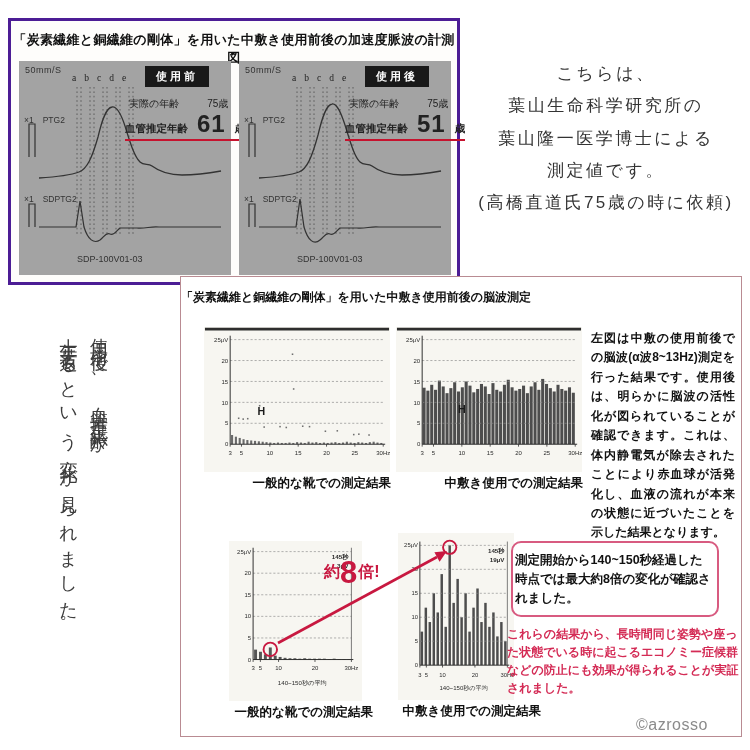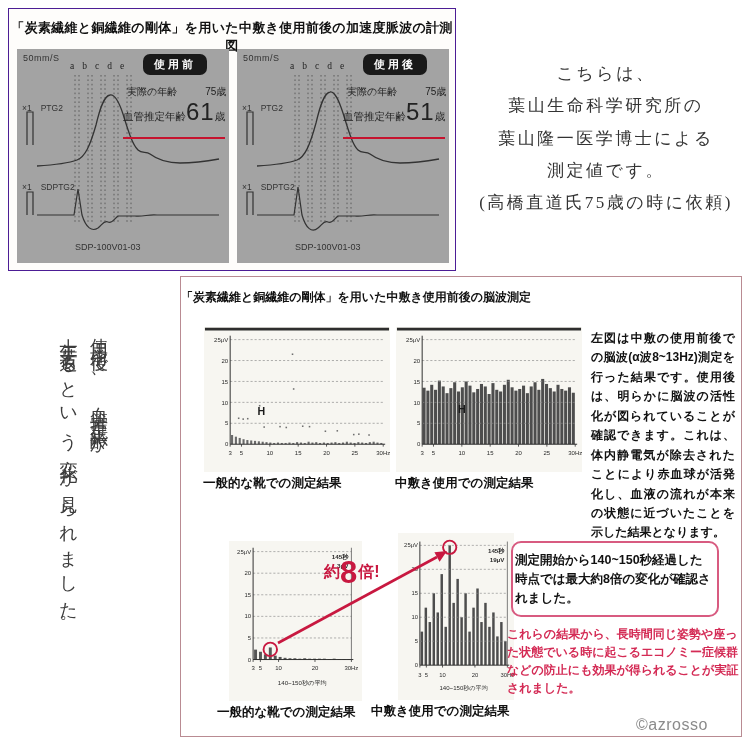--- a/index.html
+++ b/index.html
@@ -1,50 +1,50 @@
 <!DOCTYPE html>
 <html><head>
 <meta charset="utf-8">
 <style>
   html,body{margin:0;padding:0}
   body{width:750px;height:750px;background:#ffffff;position:relative;overflow:hidden;
        font-family:"Liberation Sans","DejaVu Sans",sans-serif;color:#222}
   .abs{position:absolute}
 
   
-  #acc-box{position:absolute;left:8px;top:8px;width:446px;height:261px;border:1px solid #4c1d95;background:#fefdfb}
+  #acc-box{position:absolute;left:8px;top:18px;width:446px;height:261px;border:3px solid #4c1d95;background:#fefdfb}
   #acc-title{left:0;top:10px;width:100%;text-align:center;font-size:13px;font-weight:bold;color:#111;letter-spacing:.3px}
   .pulse-panel{position:absolute;top:40px;width:212px;height:214px;background:#a3a3a3}
   .pulse-panel svg{position:absolute;left:0;top:0;width:212px;height:212px}
   .pp-speed{left:6px;top:4px;font-size:9px;color:#333;letter-spacing:.5px}
   .pp-markers{left:53px;top:12px;font-size:9.5px;letter-spacing:8px;color:#222;font-family:Liberation Serif, serif}
-  .pp-badge{left:126px;top:5px;background:#191919;color:#fff;border-radius:7px;padding:3px 11px;
+  .pp-badge{left:126px;top:5px;background:#191919;color:#fff;border-radius:0;padding:3px 11px;
             font-size:11px;font-weight:bold;letter-spacing:3px;white-space:nowrap}
   .pp-age{left:110px;top:36px;display:flex;gap:28px;font-size:10px;font-weight:normal;color:#222;white-space:nowrap}
-  .pp-vessel{left:106px;top:51px;display:flex;align-items:baseline;gap:0;font-size:10.5px;font-weight:normal;color:#222;
-             border-bottom:2px solid #c6132e;padding-bottom:13px;white-space:nowrap}
+  .pp-vessel{left:106px;top:51px;display:flex;align-items:baseline;gap:9px;font-size:10.5px;font-weight:bold;color:#222;
+             border-bottom:2px solid #c6132e;padding-bottom:3px;white-space:nowrap}
   .pp-vessel .big{font-size:24px;line-height:1;letter-spacing:1px}
   .pp-gain{display:flex;gap:9px;font-size:8.5px;color:#333;left:5px;white-space:nowrap}
   .pp-device{left:58px;top:193px;display:flex;font-size:9px;color:#333;white-space:nowrap}
 
   
   #note-right{position:absolute;left:462px;top:58px;width:288px;text-align:center;color:#333;
-              font-family:Liberation Serif, serif;font-size:17px;line-height:1.9;letter-spacing:2.5px}
+              font-family:Liberation Sans, sans-serif;font-size:17px;line-height:1.9;letter-spacing:2.5px}
 
   
   #vertical-note{position:absolute;left:44px;top:324px;height:402px;width:70px;
                  writing-mode:vertical-rl;font-family:"Liberation Serif","DejaVu Serif",serif;
                  font-size:18px;letter-spacing:5px;line-height:1.7;color:#3c3c3c}
 
   
   #eeg-box{position:absolute;left:180px;top:276px;width:560px;height:459px;border:1px solid #b98b92;background:#fff}
   #eeg-title{left:0;top:12px;width:100%;text-align:left;font-size:12px;font-weight:bold;color:#111}
   .chart-wrap{position:absolute}
   .svg-host{margin:0 auto}
-  .chart-caption{text-align:left;font-size:12.5px;font-weight:bold;color:#111;margin-top:3px;white-space:nowrap}
+  .chart-caption{text-align:right;font-size:12.5px;font-weight:bold;color:#111;margin-top:3px;white-space:nowrap}
   #cw0{left:22px;top:50px;width:188px}  #cw0 .svg-host{width:186px}
   #cw1{left:214px;top:50px;width:188px} #cw1 .svg-host{width:186px}
   #cw2{left:36px;top:264px;width:156px} #cw2 .svg-host{width:133px}
   #cw3{left:190px;top:256px;width:170px}#cw3 .svg-host{width:116px}
   #eeg-desc{left:410px;top:52px;width:144px;font-size:12px;font-weight:bold;line-height:1.62;color:#111;text-align:justify}
   #multiplier{left:143px;top:278px;color:#c81840;font-weight:bold;white-space:nowrap}
   #multiplier .mx{font-size:16px;vertical-align:6px}
   #multiplier .big{font-size:31px;letter-spacing:1px}
   #highlight-box{left:330px;top:264px;width:200px;border:2px solid #d85b80;border-radius:10px;
                  padding:8px 2px;font-size:12.5px;font-weight:bold;line-height:1.5;color:#111;background:#fff}

